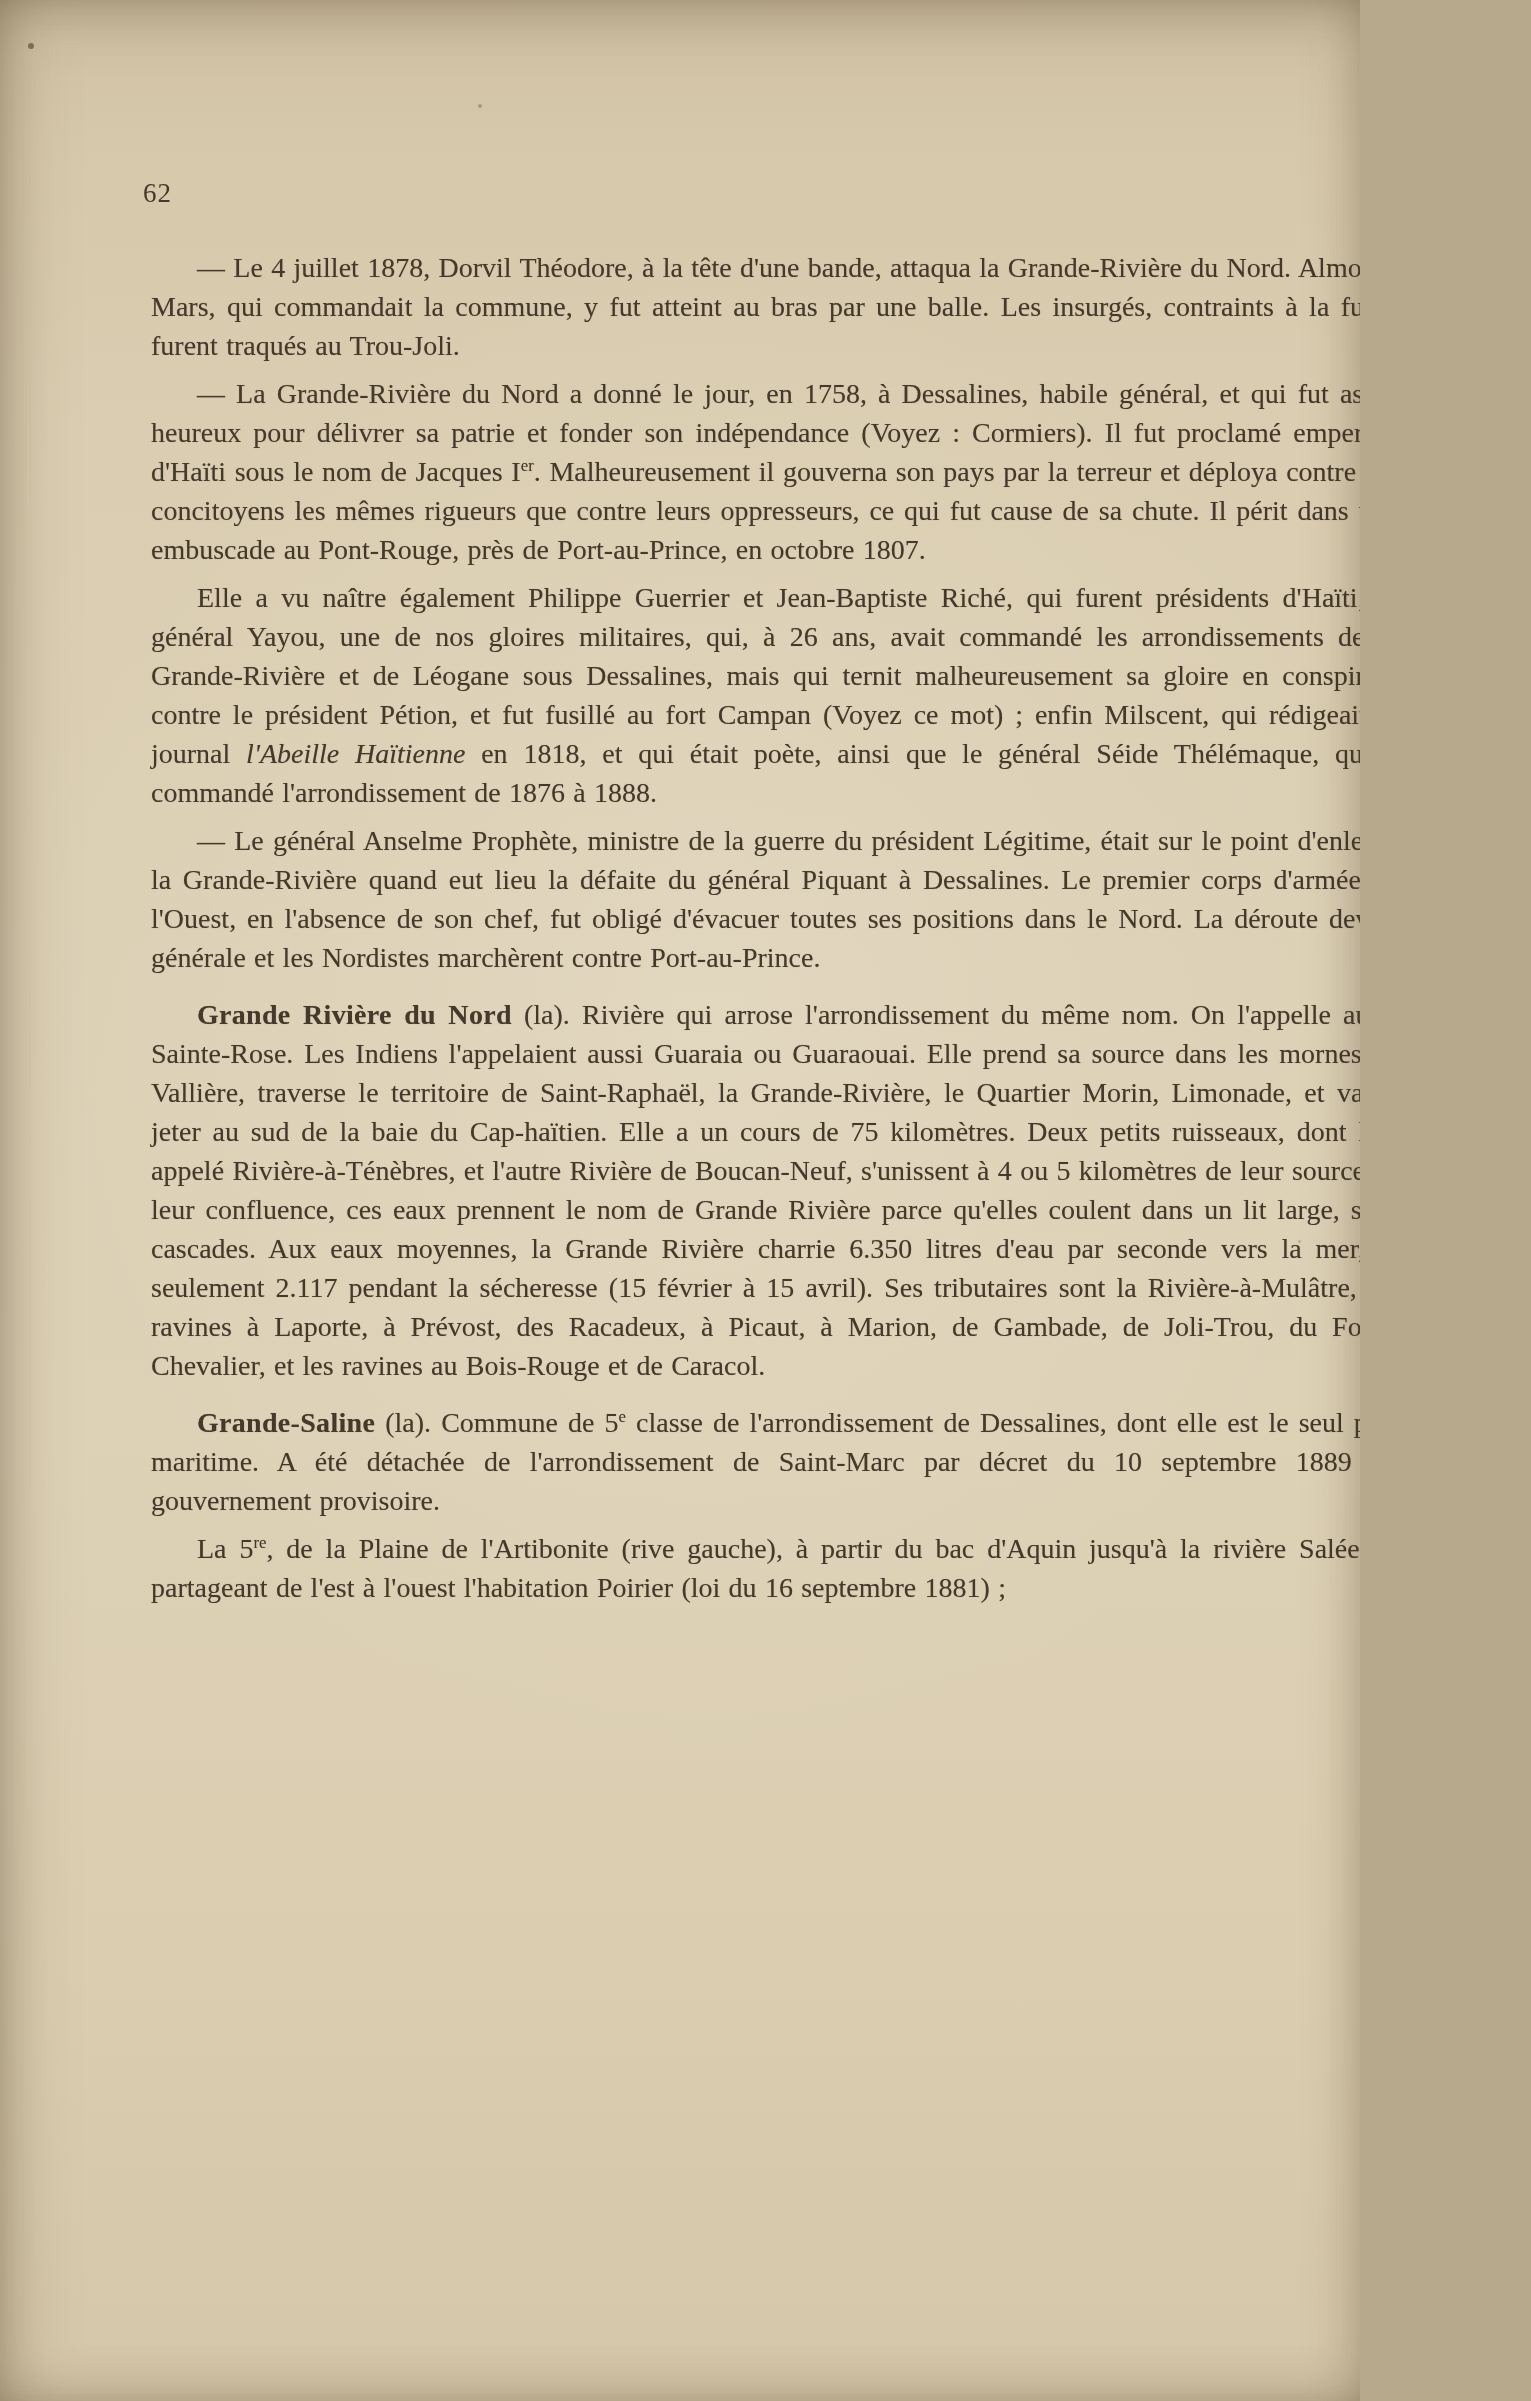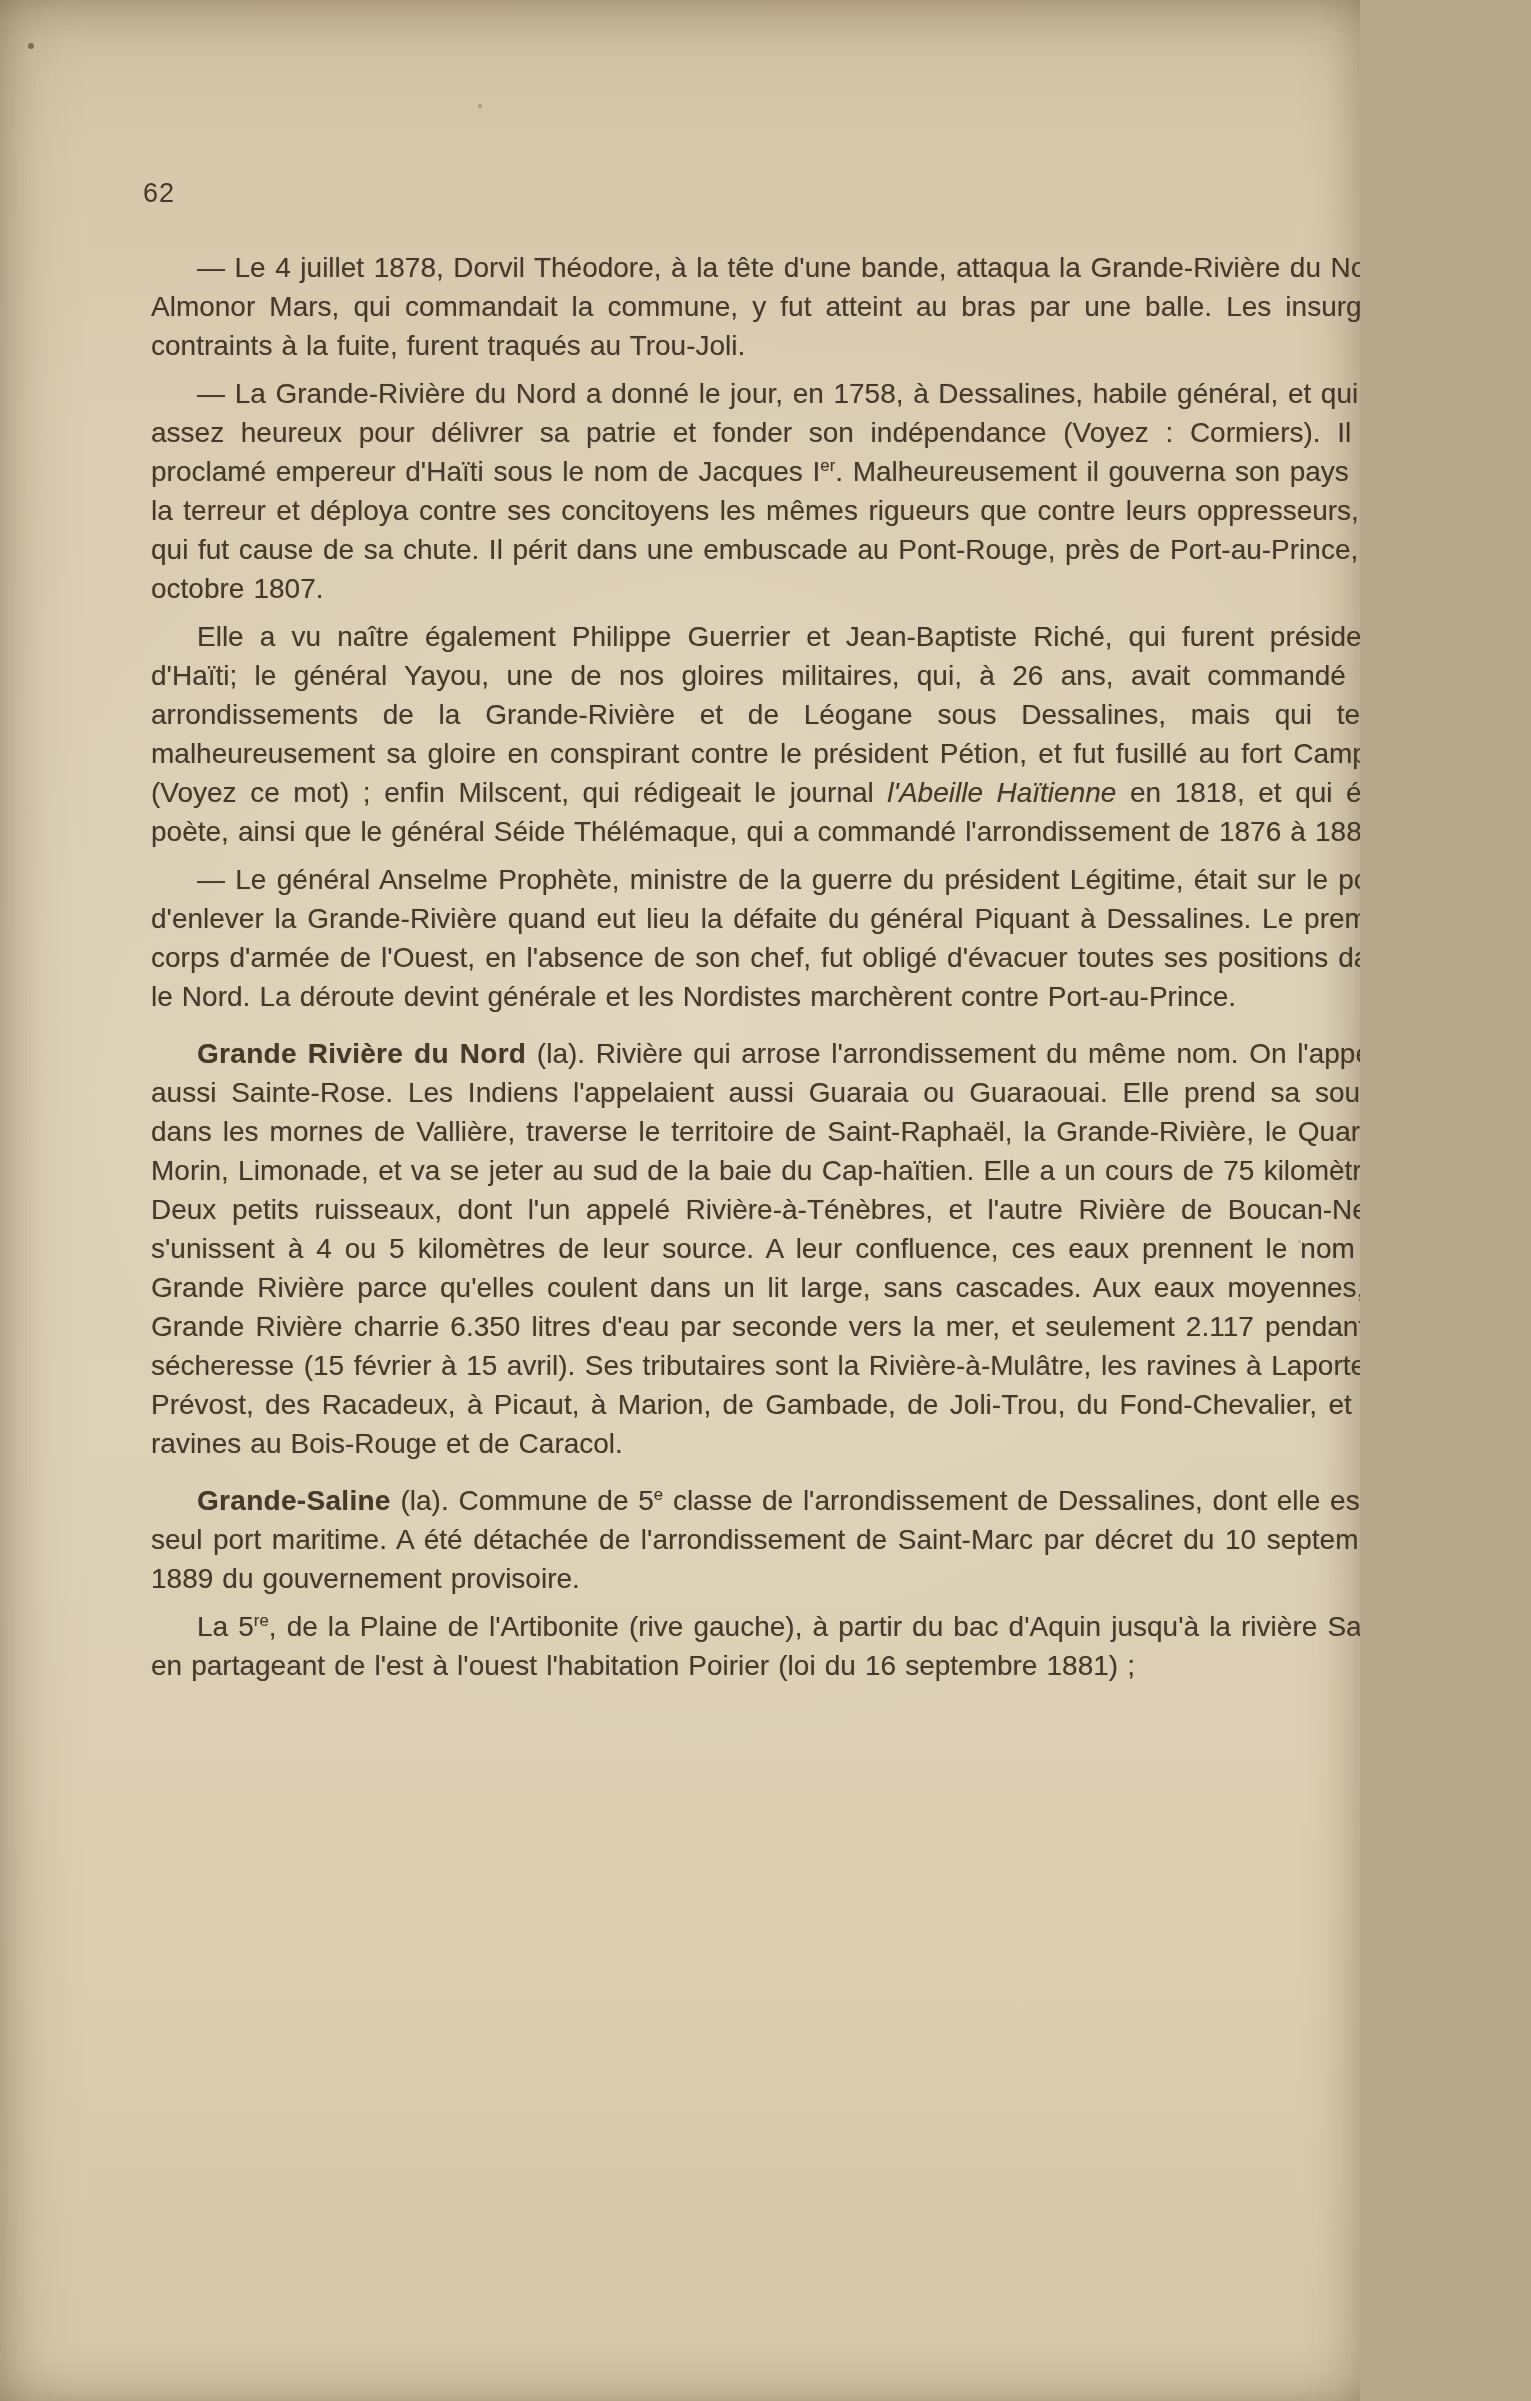--- a/index.html
+++ b/index.html
@@ -3,21 +3,21 @@
 <meta charset="utf-8">
 <style>
   html,body{margin:0;padding:0;background:#b7a98c;}
   .page{
     position:relative;
     width:1360px;height:2401px;
     overflow:hidden;
     background:
       radial-gradient(ellipse 70% 45% at 52% 42%, rgba(255,252,240,0.16), rgba(255,252,240,0) 72%),
       linear-gradient(180deg,#cfc0a2 0%, #d6c8ab 6%, #dacdb1 18%, #dcd0b5 40%, #ddd1b6 60%, #dacdb0 82%, #d5c7a9 100%);
-    font-family:Liberation Sans, sans-serif;
+    font-family:Liberation Serif, serif;
     color:#44392b;
   }
   .page::after{
     content:"";position:absolute;inset:0;pointer-events:none;
     box-shadow:
       inset 27px 0 77px -36px rgba(92,76,52,0.50),
       inset -22px 0 69px -38px rgba(92,76,52,0.38),
       inset 0 29px 77px -41px rgba(92,76,52,0.45),
       inset 0 -24px 69px -41px rgba(92,76,52,0.32);
   }

